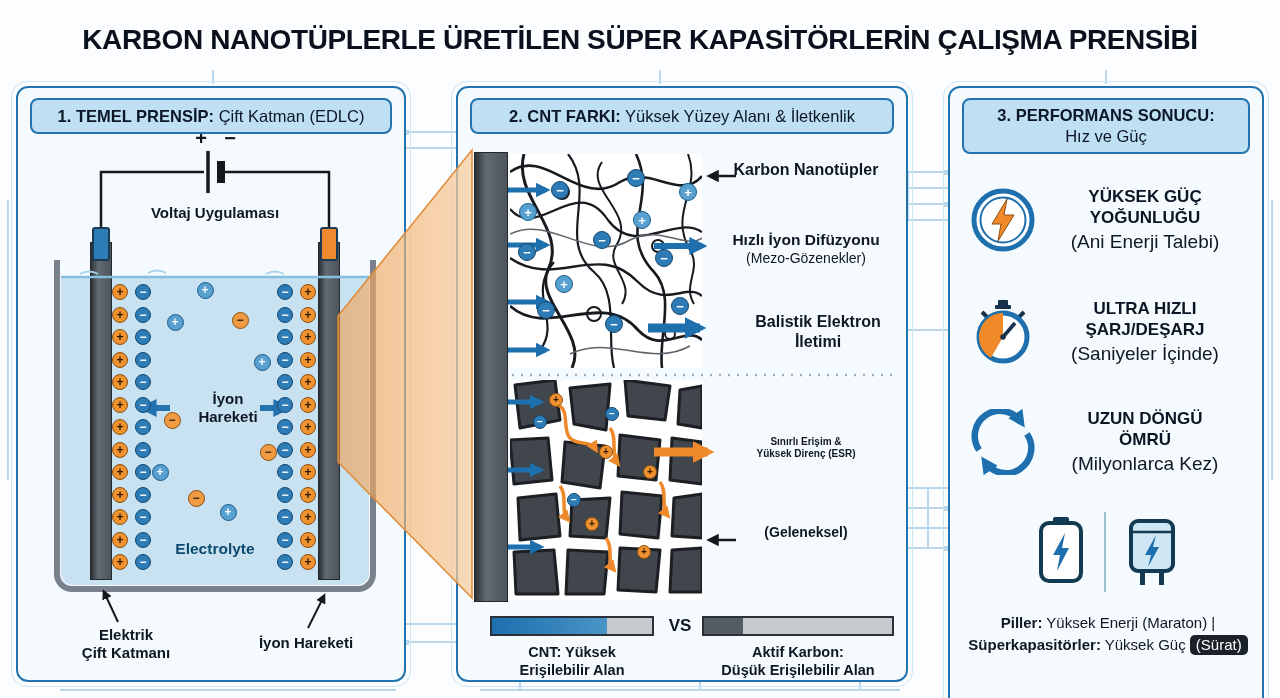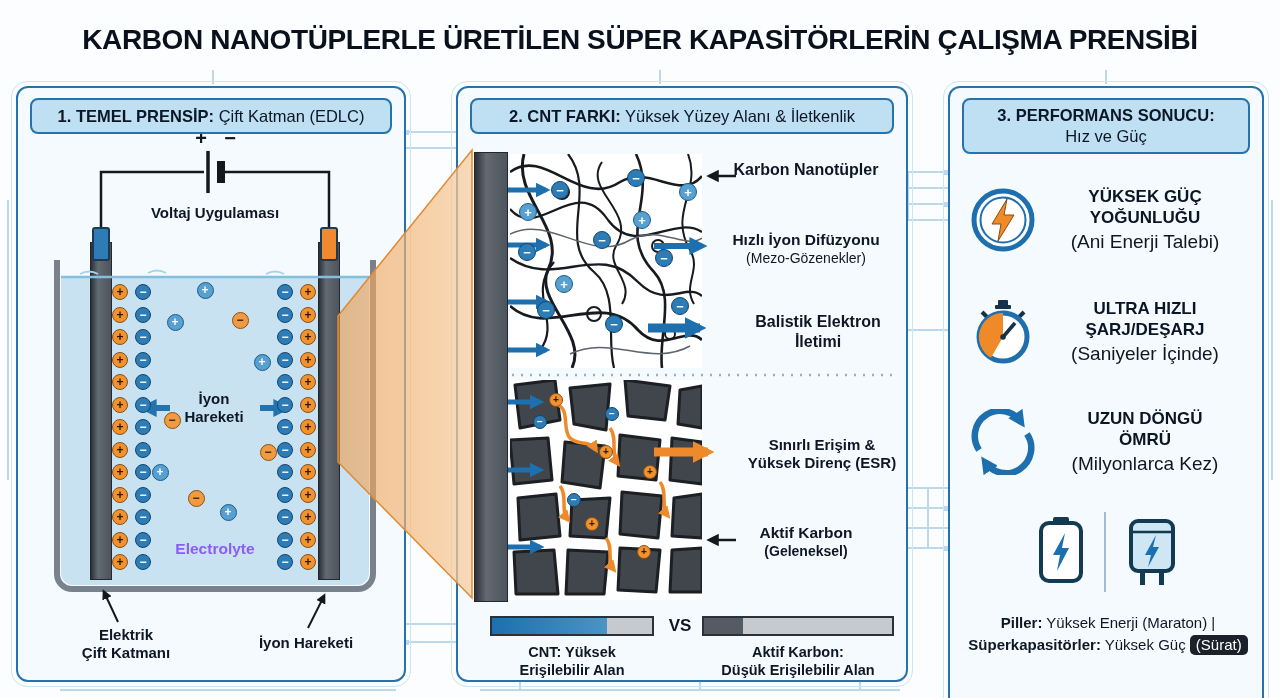--- a/index.html
+++ b/index.html
@@ -96,25 +96,25 @@
     <text x="212" y="57" text-anchor="middle" font-size="20" font-weight="bold" fill="#15191d">−</text>
     <path d="M43,189 H351" stroke="#86bedd" stroke-width="2.5"></path>
     <path d="M62,186 q9,-5 18,0 M130,185 q9,-5 18,0 M248,186 q9,-5 18,0" stroke="#a8d4ea" stroke-width="2" fill="none"></path>
     <line x1="152" y1="320" x2="126" y2="320" stroke="#2273ae" stroke-width="6" marker-end="url(#m1b)"></line>
     <line x1="242" y1="320" x2="268" y2="320" stroke="#2273ae" stroke-width="6" marker-end="url(#m1b)"></line>
     <line x1="100" y1="534" x2="86" y2="504" stroke="#15191d" stroke-width="2" marker-end="url(#m1k)"></line>
     <line x1="290" y1="540" x2="306" y2="508" stroke="#15191d" stroke-width="2" marker-end="url(#m1k)"></line>
   </svg>
 
   <div class="lbl" style="left:97px;top:116px;width:200px;font-size:15px;font-weight:600"><span>Voltaj Uygulaması</span></div>
-  <div class="lbl" style="left:156px;top:302px;width:80px;font-size:15px">
+  <div class="lbl" style="left:170px;top:302px;width:80px;font-size:15px">
     <span class="b">İyon</span>
     <span class="b">Hareketi</span>
   </div>
-  <div class="lbl" style="left:137px;top:452px;width:120px;font-size:15.5px;font-weight:700;color:#8b5cf6"><span>Electrolyte</span></div>
+  <div class="lbl" style="left:137px;top:452px;width:120px;font-size:15.5px;font-weight:700;color:#0c4a6e"><span>Electrolyte</span></div>
   <div class="lbl" style="left:38px;top:538px;width:140px;font-size:15px">
     <span class="b">Elektrik</span>
     <span class="b">Çift Katmanı</span>
   </div>
   <div class="lbl" style="left:228px;top:546px;width:120px;font-size:15px;font-weight:700"><span>İyon Hareketi</span></div>
 </section>
 
 <section class="panel" id="panel2" style="left:456px;top:86px;width:452px;height:596px">
   <div class="panel-header">
     <b>2. CNT FARKI:</b><span> Yüksek Yüzey Alanı &amp; İletkenlik</span>
@@ -216,26 +216,25 @@
     <span class="b">Karbon Nanotüpler</span>
   </div>
   <div class="lbl" style="left:250px;top:143px;width:196px;font-size:15.5px">
     <span class="b">Hızlı İyon Difüzyonu</span>
     <span class="r" style="font-size:14px">(Mezo-Gözenekler)</span>
   </div>
   <div class="lbl" style="left:262px;top:224px;width:196px;font-size:16px">
     <span class="b">Balistik Elektron</span>
     <span class="b">İletimi</span>
   </div>
-  <div class="lbl" style="left:266px;top:348px;width:196px;font-size:15px">
+  <div class="lbl" style="left:250px;top:348px;width:196px;font-size:10px">
     <span class="b">Sınırlı Erişim &amp;</span>
     <span class="b">Yüksek Direnç (ESR)</span>
   </div>
   <div class="lbl" style="left:250px;top:436px;width:196px;font-size:15.5px">
-    <span class="b">Aktif Karbon</span>
     <span class="b" style="font-size:14px">(Geleneksel)</span>
   </div>
 
   <div class="bar" style="left:32px;top:528px;width:164px">
       <div class="bar-fill-blue" style="width:72%"></div>
     </div>
   <div class="lbl" style="left:200px;top:528px;width:44px;font-size:17px;font-weight:800;line-height:20px"><span>VS</span></div>
   <div class="bar" style="left:244px;top:528px;width:192px">
       <div class="bar-fill-dark" style="width:21%"></div>
     </div>

